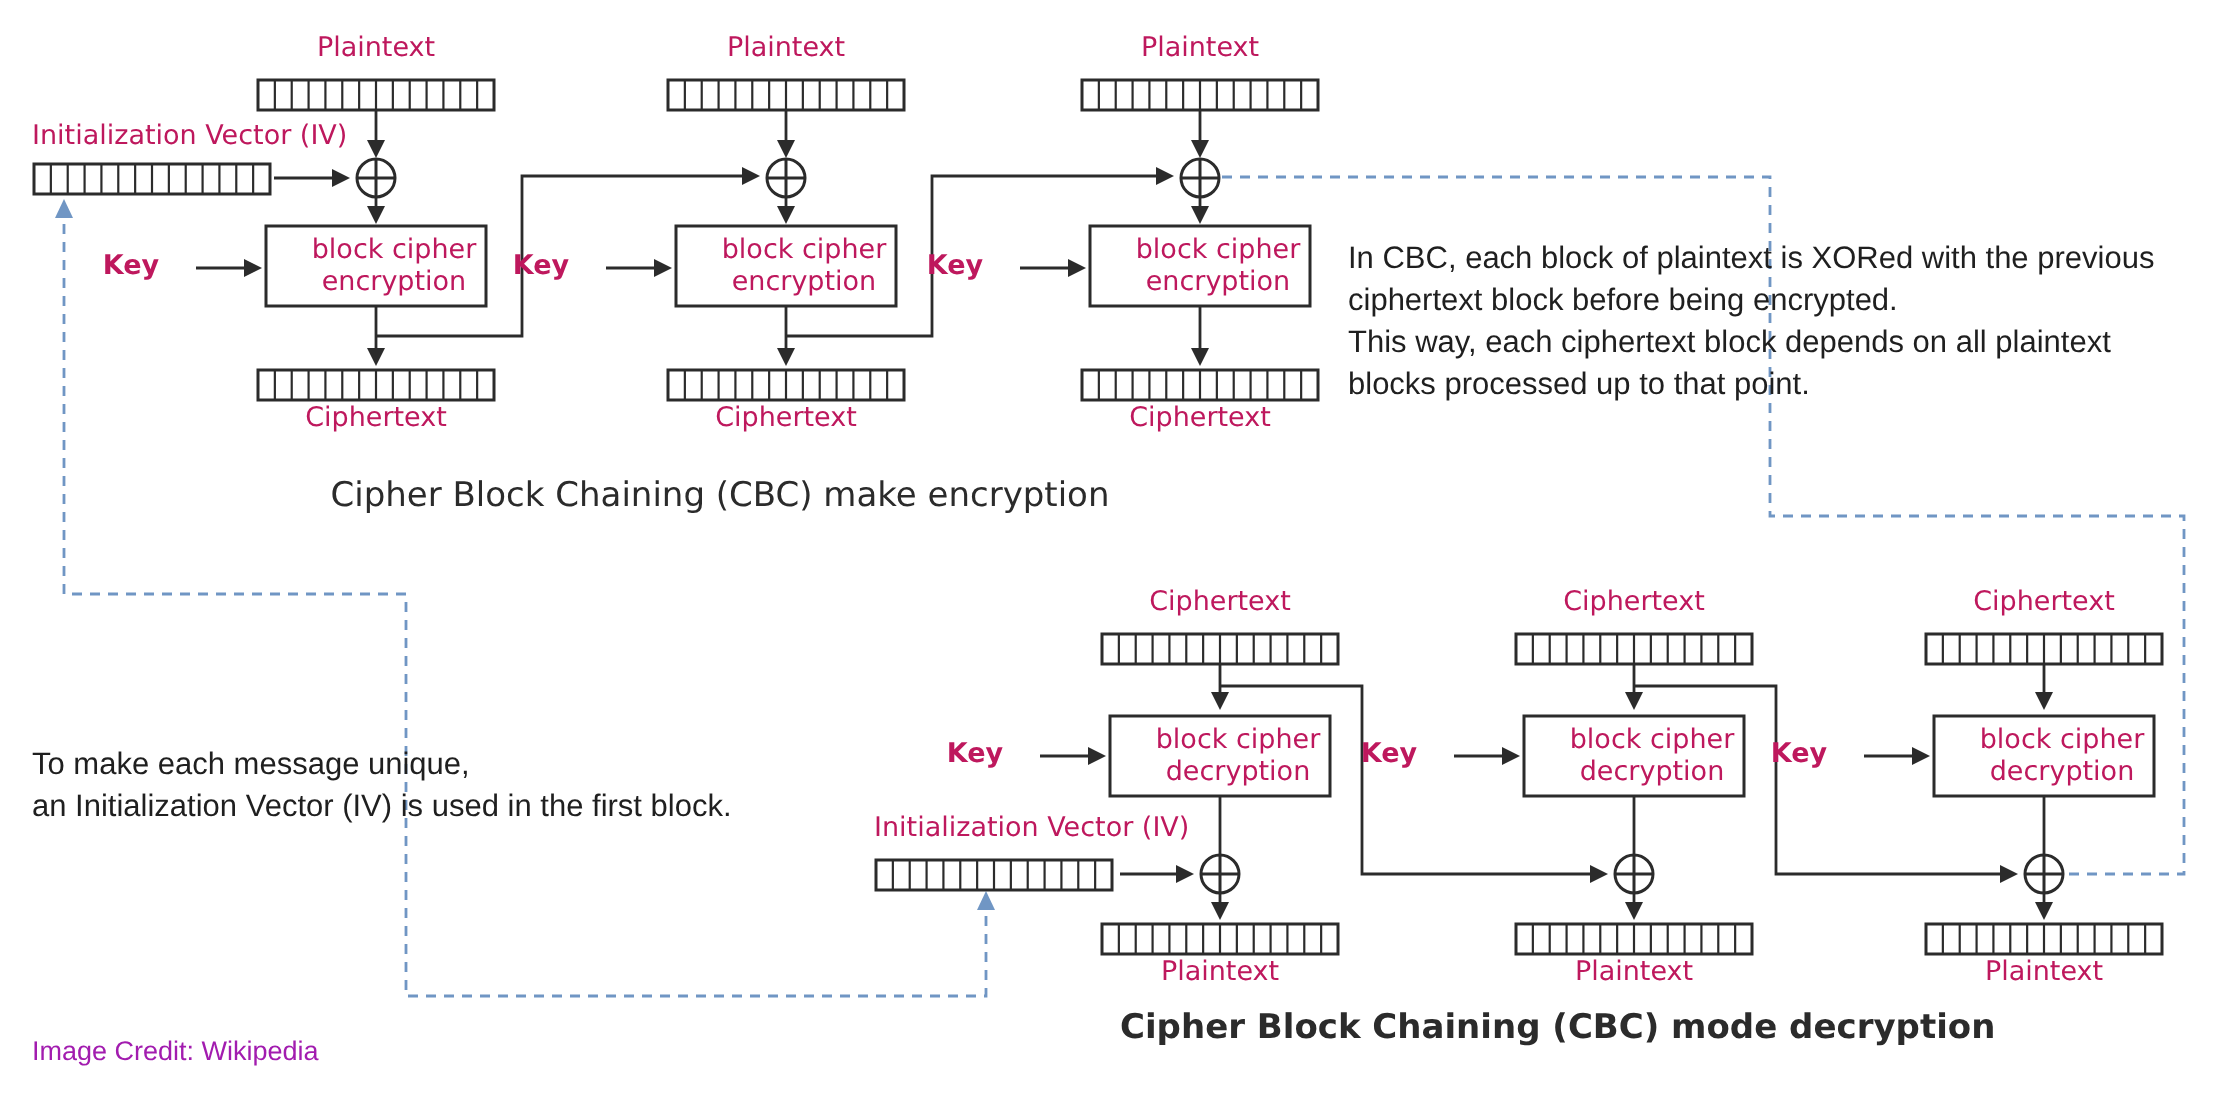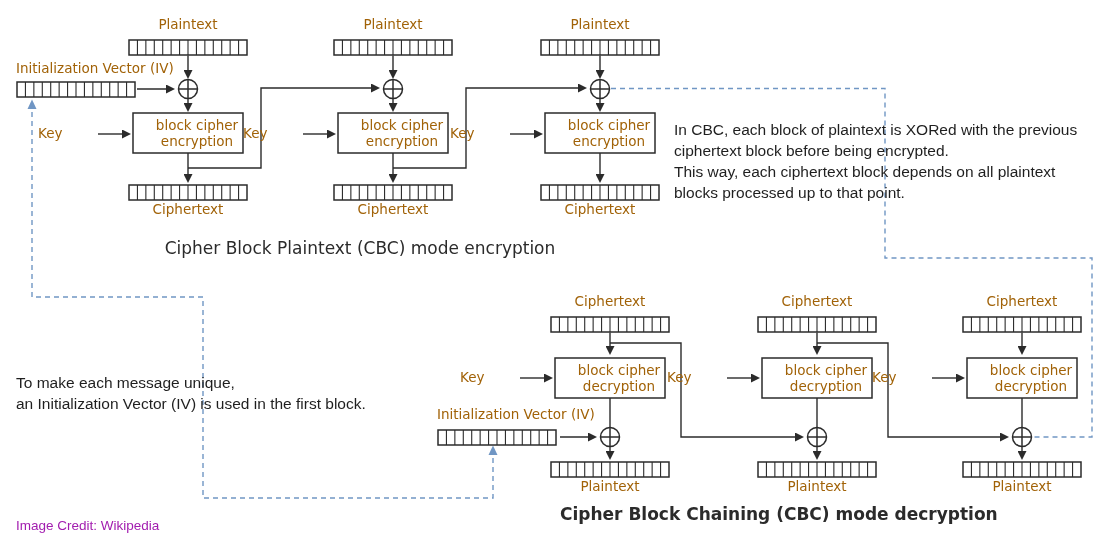--- a/index.html
+++ b/index.html
@@ -1,22 +1,22 @@
 <!DOCTYPE html>
 <html><head>
 <meta charset="utf-8">
 <style>
   html,body{margin:0;padding:0;background:#fff;}
   #canvas{position:relative;width:1112px;height:556px;background:#ffffff;overflow:hidden;
           font-family:"DejaVu Sans",sans-serif;color:#141414;}
   #diagram-svg{position:absolute;left:0;top:0;}
-  .lbl{position:absolute;font-size:13.5px;line-height:15px;color:#a16207;white-space:nowrap;}
+  .lbl{position:absolute;font-size:13.5px;line-height:15px;color:#be185d;white-space:nowrap;}
   .blocklbl{width:118px;text-align:center;}
   .boxlbl{width:128px;text-align:center;font-size:13.5px;line-height:16px;}
-  .keylbl{width:55px;text-align:left;}
+  .keylbl{width:55px;text-align:center;font-weight:bold;}
   .title{position:absolute;font-size:17px;color:#2b2b2b;text-align:center;width:400px;white-space:nowrap;}
   .note{position:absolute;font-family:"Liberation Sans",sans-serif;font-size:15.5px;
         line-height:21px;color:#1f1f1f;white-space:pre-line;}
   .credit{position:absolute;font-family:"Liberation Sans",sans-serif;font-size:13.5px;color:#a21caf;}
 </style>
 </head>
 <body>
 
 <div id="canvas">
 
@@ -149,21 +149,21 @@
   </div>
   <div class="boxlbl lbl" style="left:545px;top:117px;">
     <div>block cipher</div>
     <div>encryption</div>
   </div>
 
   <div class="lbl blocklbl" style="left:129px;top:202px;">Ciphertext</div>
   <div class="lbl blocklbl" style="left:334px;top:202px;">Ciphertext</div>
   <div class="lbl blocklbl" style="left:541px;top:202px;">Ciphertext</div>
 
-  <div class="title" style="left:160px;top:238px;">Cipher Block Plaintext (CBC) mode encryption</div>
+  <div class="title" style="left:160px;top:238px;">Cipher Block Chaining (CBC) make encryption</div>
 
   <div class="lbl blocklbl" style="left:551px;top:294px;">Ciphertext</div>
   <div class="lbl blocklbl" style="left:758px;top:294px;">Ciphertext</div>
   <div class="lbl blocklbl" style="left:963px;top:294px;">Ciphertext</div>
 
   <div class="lbl keylbl" style="left:460px;top:370px;">Key</div>
   <div class="lbl keylbl" style="left:667px;top:370px;">Key</div>
   <div class="lbl keylbl" style="left:872px;top:370px;">Key</div>
 
   <div class="boxlbl lbl" style="left:555px;top:362px;">

